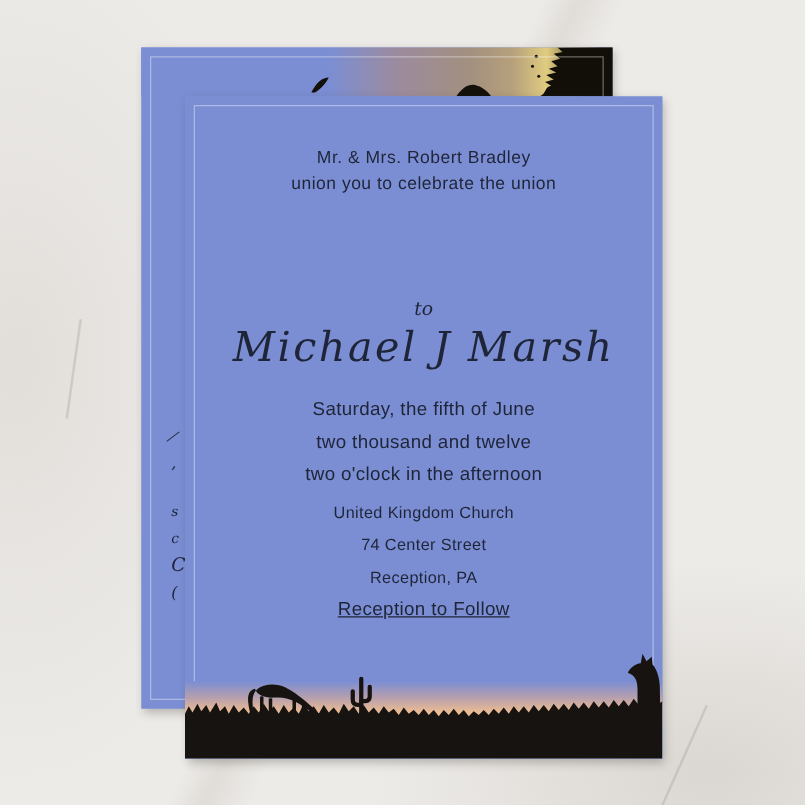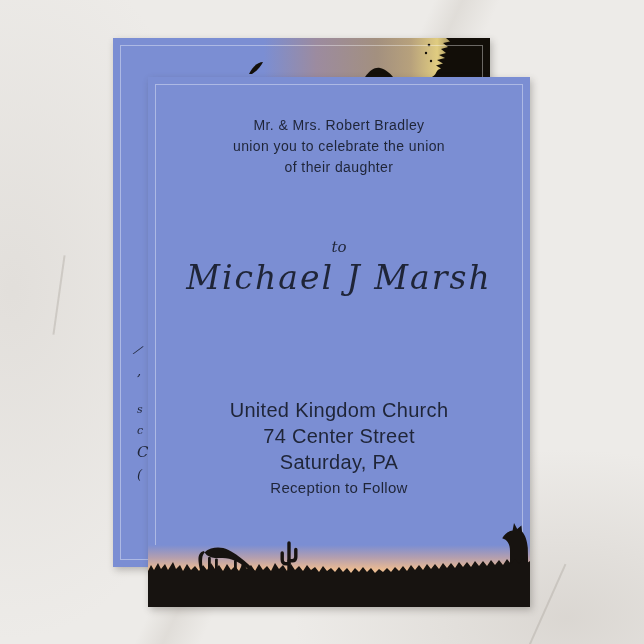--- a/index.html
+++ b/index.html
@@ -35,22 +35,22 @@
   .front-card{left:148px;top:77px;width:382px;height:530px;background:#7b8ed3;overflow:hidden;}
   .front-card .frame{z-index:1;}
   .scene{position:absolute;left:0;bottom:0;z-index:2;display:block;}
   .txt{position:absolute;left:0;width:100%;text-align:center;color:#1f2538;z-index:3;}
   .hdr{top:38px;font-size:14px;line-height:21px;letter-spacing:.4px;}
   .name{font-family:"DejaVu Serif", serif;font-style:italic;font-size:33px;letter-spacing:2px;white-space:nowrap;}
   .bride{top:120px;line-height:40px;}
   .conn{top:162px;font-family:"DejaVu Serif", serif;font-style:italic;font-size:15px;line-height:16px;}
   .groom{top:180px;line-height:42px;}
   .dateblk{top:238px;font-size:15px;line-height:26px;letter-spacing:.3px;}
-  .venueblk{top:320px;font-size:20px;line-height:26px;letter-spacing:.3px;}
-  .recep{top:398px;font-size:15px;line-height:26px;letter-spacing:.3px;}
+  .venueblk{top:320px;font-size:13px;line-height:26px;letter-spacing:.3px;}
+  .recep{top:398px;font-size:15px;line-height:26px;letter-spacing:.3px;text-decoration:underline;}
 </style>
 </head>
 <body>
 
 <div class="stage">
   <div class="vein vein1"></div>
   <div class="vein vein2"></div>
 
   <div class="card back-card">
     <div class="back-strip">
@@ -75,31 +75,35 @@
     <span class="pg pg4">C</span>
     <span class="pg pg5">(</span>
   </div>
 
   <div class="card front-card">
     <div class="frame"></div>
 
     <div class="txt hdr">
       <div>Mr. &amp; Mrs. Robert Bradley</div>
       <div>union you to celebrate the union</div>
-      <div>of their daughter</div>
     </div>
 
     <div class="txt name groom">Michael J Marsh</div>
     <div class="txt conn">to</div>
 
+    <div class="txt dateblk">
+      <div>Saturday, the fifth of June</div>
+      <div>two thousand and twelve</div>
+      <div>two o'clock in the afternoon</div>
+    </div>
 
     <div class="txt venueblk">
       <div>United Kingdom Church</div>
       <div>74 Center Street</div>
-      <div>Saturday, PA</div>
+      <div>Reception, PA</div>
     </div>
 
     <div class="txt recep">Reception to Follow</div>
 
     <svg class="scene" width="382" height="92" viewBox="0 0 382 92">
       <defs>
         <linearGradient id="sunset" x1="0" y1="0" x2="0" y2="1">
           <stop offset="0" stop-color="#7b8ed3"></stop>
           <stop offset="0.38" stop-color="#b59fae"></stop>
           <stop offset="0.72" stop-color="#eabb92"></stop>

